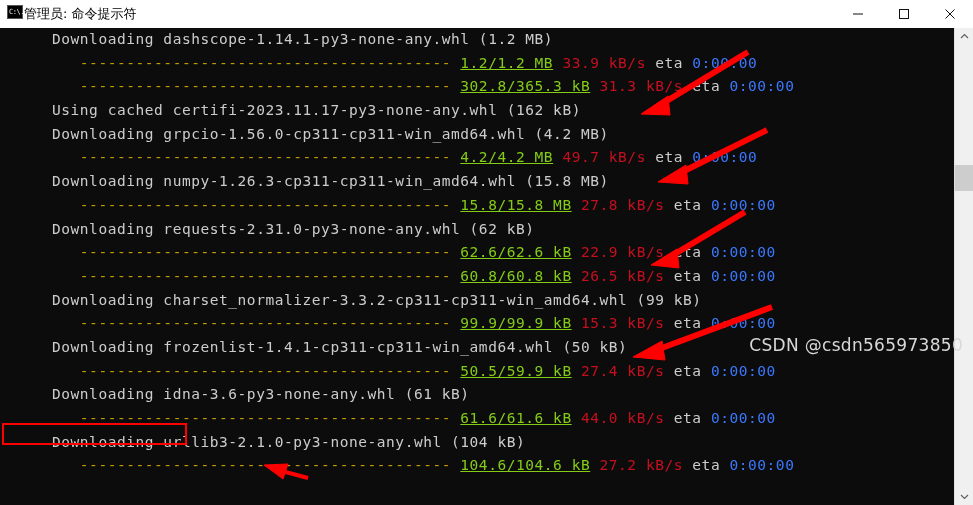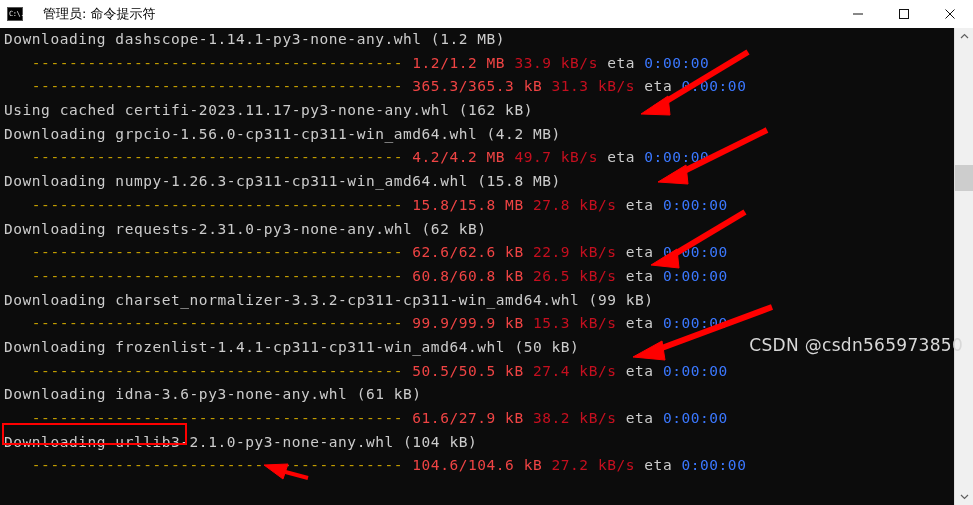--- a/index.html
+++ b/index.html
@@ -16,21 +16,21 @@
     display:flex;flex-direction:column;
   }
   
   .titlebar{
     height:28px;
     background:#ffffff;
     display:flex;align-items:center;
     flex:none;
     border-bottom:0;
   }
-  .titlebar-left{display:flex;align-items:center;padding-left:7px;gap:20px;}
+  .titlebar-left{display:flex;padding-left:7px;gap:1px;}
   .app-icon{
     width:16px;height:14px;
     background:#000;
     border:1px solid #555;
     position:relative;
     box-sizing:border-box;
     flex:none;
   }
   .app-icon::before{
     content:"C:\\.";
@@ -60,32 +60,33 @@
     display:flex;
     background:#0c0c0c;
     overflow:hidden;
   }
   .console{
     position:relative;
     flex:1;
     background:#0c0c0c;
     padding:0 0 0 4px;
     overflow:hidden;
+    margin-left:48px;
   }
   .line{
     height:23.7px;
     line-height:23.7px;
     font-family:"DejaVu Sans Mono", monospace;
     font-size:14.5px;
     color:#ccc;
     white-space:pre;
     letter-spacing:0.55px;
   }
   .c-white{color:#cccccc;}
-  .c-green{color:#ef4444;}
+  .c-green{color:#84cc16;text-decoration:underline;}
   .c-red{color:#c50f1f;}
   .c-blue{color:#3b78ff;}
   .c-yellow{color:#c19c00;}
   
   .scrollbar{
     width:19px;
     background:#f0f0f0;
     position:relative;
     flex:none;
     display:flex;flex-direction:column;
@@ -155,35 +156,35 @@
             <line x1="10.5" y1="1.5" x2="1.5" y2="10.5" stroke="#111" stroke-width="1"></line>
           </svg>
       </div>
     </div>
   </div>
 
   <div class="console-wrap">
     <div class="console" id="console-output">
         <div class="line"><span class="c-white">Downloading dashscope-1.14.1-py3-none-any.whl (1.2 MB)</span></div>
         <div class="line"><span class="c-yellow">   ---------------------------------------- </span><span class="c-green">1.2/1.2 MB</span><span class="c-white"> </span><span class="c-red">33.9 kB/s</span><span class="c-white"> eta </span><span class="c-blue">0:00:00</span></div>
-        <div class="line"><span class="c-yellow">   ---------------------------------------- </span><span class="c-green">365.3/365.3 kB</span><span class="c-white"> </span><span class="c-red">31.3 kB/s</span><span class="c-white"> eta </span><span class="c-blue">0:00:00</span></div>
+        <div class="line"><span class="c-yellow">   ---------------------------------------- </span><span class="c-green">302.8/365.3 kB</span><span class="c-white"> </span><span class="c-red">31.3 kB/s</span><span class="c-white"> eta </span><span class="c-blue">0:00:00</span></div>
         <div class="line"><span class="c-white">Using cached certifi-2023.11.17-py3-none-any.whl (162 kB)</span></div>
         <div class="line"><span class="c-white">Downloading grpcio-1.56.0-cp311-cp311-win_amd64.whl (4.2 MB)</span></div>
         <div class="line"><span class="c-yellow">   ---------------------------------------- </span><span class="c-green">4.2/4.2 MB</span><span class="c-white"> </span><span class="c-red">49.7 kB/s</span><span class="c-white"> eta </span><span class="c-blue">0:00:00</span></div>
         <div class="line"><span class="c-white">Downloading numpy-1.26.3-cp311-cp311-win_amd64.whl (15.8 MB)</span></div>
         <div class="line"><span class="c-yellow">   ---------------------------------------- </span><span class="c-green">15.8/15.8 MB</span><span class="c-white"> </span><span class="c-red">27.8 kB/s</span><span class="c-white"> eta </span><span class="c-blue">0:00:00</span></div>
         <div class="line"><span class="c-white">Downloading requests-2.31.0-py3-none-any.whl (62 kB)</span></div>
         <div class="line"><span class="c-yellow">   ---------------------------------------- </span><span class="c-green">62.6/62.6 kB</span><span class="c-white"> </span><span class="c-red">22.9 kB/s</span><span class="c-white"> eta </span><span class="c-blue">0:00:00</span></div>
         <div class="line"><span class="c-yellow">   ---------------------------------------- </span><span class="c-green">60.8/60.8 kB</span><span class="c-white"> </span><span class="c-red">26.5 kB/s</span><span class="c-white"> eta </span><span class="c-blue">0:00:00</span></div>
         <div class="line"><span class="c-white">Downloading charset_normalizer-3.3.2-cp311-cp311-win_amd64.whl (99 kB)</span></div>
         <div class="line"><span class="c-yellow">   ---------------------------------------- </span><span class="c-green">99.9/99.9 kB</span><span class="c-white"> </span><span class="c-red">15.3 kB/s</span><span class="c-white"> eta </span><span class="c-blue">0:00:00</span></div>
         <div class="line"><span class="c-white">Downloading frozenlist-1.4.1-cp311-cp311-win_amd64.whl (50 kB)</span></div>
-        <div class="line"><span class="c-yellow">   ---------------------------------------- </span><span class="c-green">50.5/50.5 kB</span><span class="c-white"> </span><span class="c-red">27.4 kB/s</span><span class="c-white"> eta </span><span class="c-blue">0:00:00</span></div>
+        <div class="line"><span class="c-yellow">   ---------------------------------------- </span><span class="c-green">50.5/59.9 kB</span><span class="c-white"> </span><span class="c-red">27.4 kB/s</span><span class="c-white"> eta </span><span class="c-blue">0:00:00</span></div>
         <div class="line"><span class="c-white">Downloading idna-3.6-py3-none-any.whl (61 kB)</span></div>
-        <div class="line"><span class="c-yellow">   ---------------------------------------- </span><span class="c-green">61.6/27.9 kB</span><span class="c-white"> </span><span class="c-red">38.2 kB/s</span><span class="c-white"> eta </span><span class="c-blue">0:00:00</span></div>
+        <div class="line"><span class="c-yellow">   ---------------------------------------- </span><span class="c-green">61.6/61.6 kB</span><span class="c-white"> </span><span class="c-red">44.0 kB/s</span><span class="c-white"> eta </span><span class="c-blue">0:00:00</span></div>
         <div class="line"><span class="c-white">Downloading urllib3-2.1.0-py3-none-any.whl (104 kB)</span></div>
         <div class="line"><span class="c-yellow">   ---------------------------------------- </span><span class="c-green">104.6/104.6 kB</span><span class="c-white"> </span><span class="c-red">27.2 kB/s</span><span class="c-white"> eta </span><span class="c-blue">0:00:00</span></div>
       </div>
 
     <div class="scrollbar">
       <div class="sb-arrow">
         <svg width="9" height="7" viewBox="0 0 9 7">
             <polyline points="1,5 4.5,1.5 8,5" fill="none" stroke="#606060" stroke-width="1.2"></polyline>
           </svg>
       </div>

